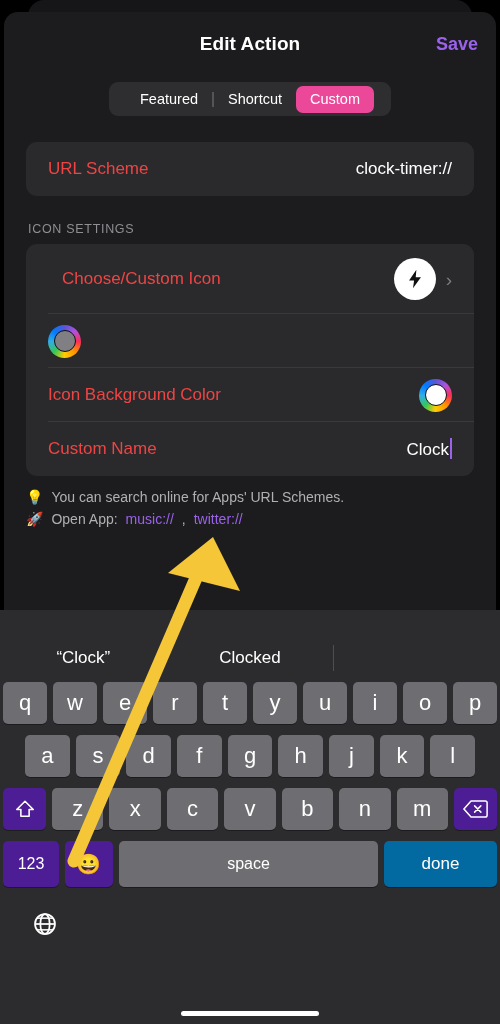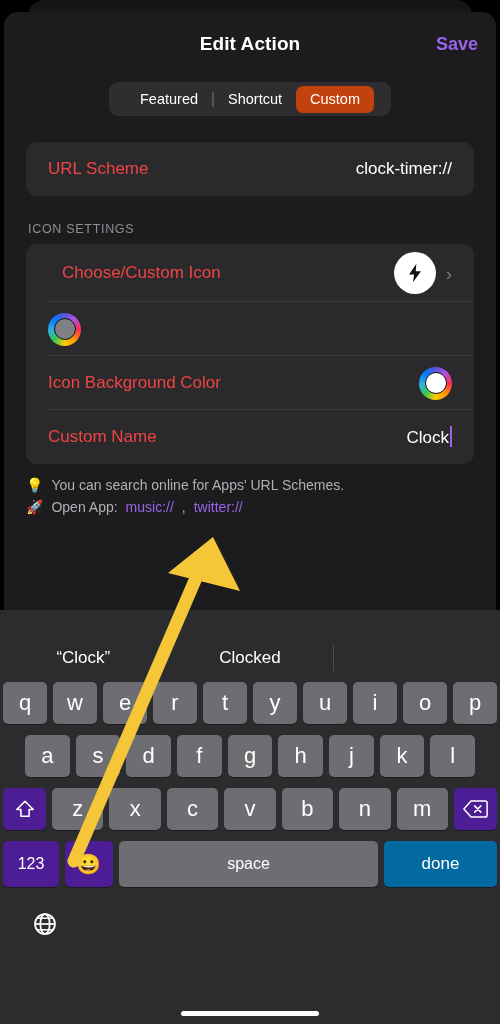--- a/index.html
+++ b/index.html
@@ -88,21 +88,21 @@
     color: #ffffff;
     font-size: 14.5px;
     padding: 0 14px;
     height: 27px;
     line-height: 27px;
     border-radius: 7px;
     cursor: pointer;
     white-space: nowrap;
   }
   .segment.selected {
-    background: #c2410c;
+    background: #ec4899;
   }
   .seg-divider {
     width: 1px;
     height: 15px;
     background: #555558;
   }
 
   
   .card {
     margin: 0 22px;
@@ -137,21 +137,21 @@
     background: #3a3a3c;
   }
 
   .section-title {
     color: #8e8e93;
     font-size: 12.5px;
     letter-spacing: 0.7px;
     margin: 26px 0 8px 24px;
   }
 
-  .row.tall { height: 58px; padding-left: 36px; }
+  .row.tall { height: 70px; padding-left: 36px; }
 
   .row-right {
     display: flex;
     align-items: center;
     gap: 10px;
   }
 
   
   .icon-circle {
     width: 42px;

